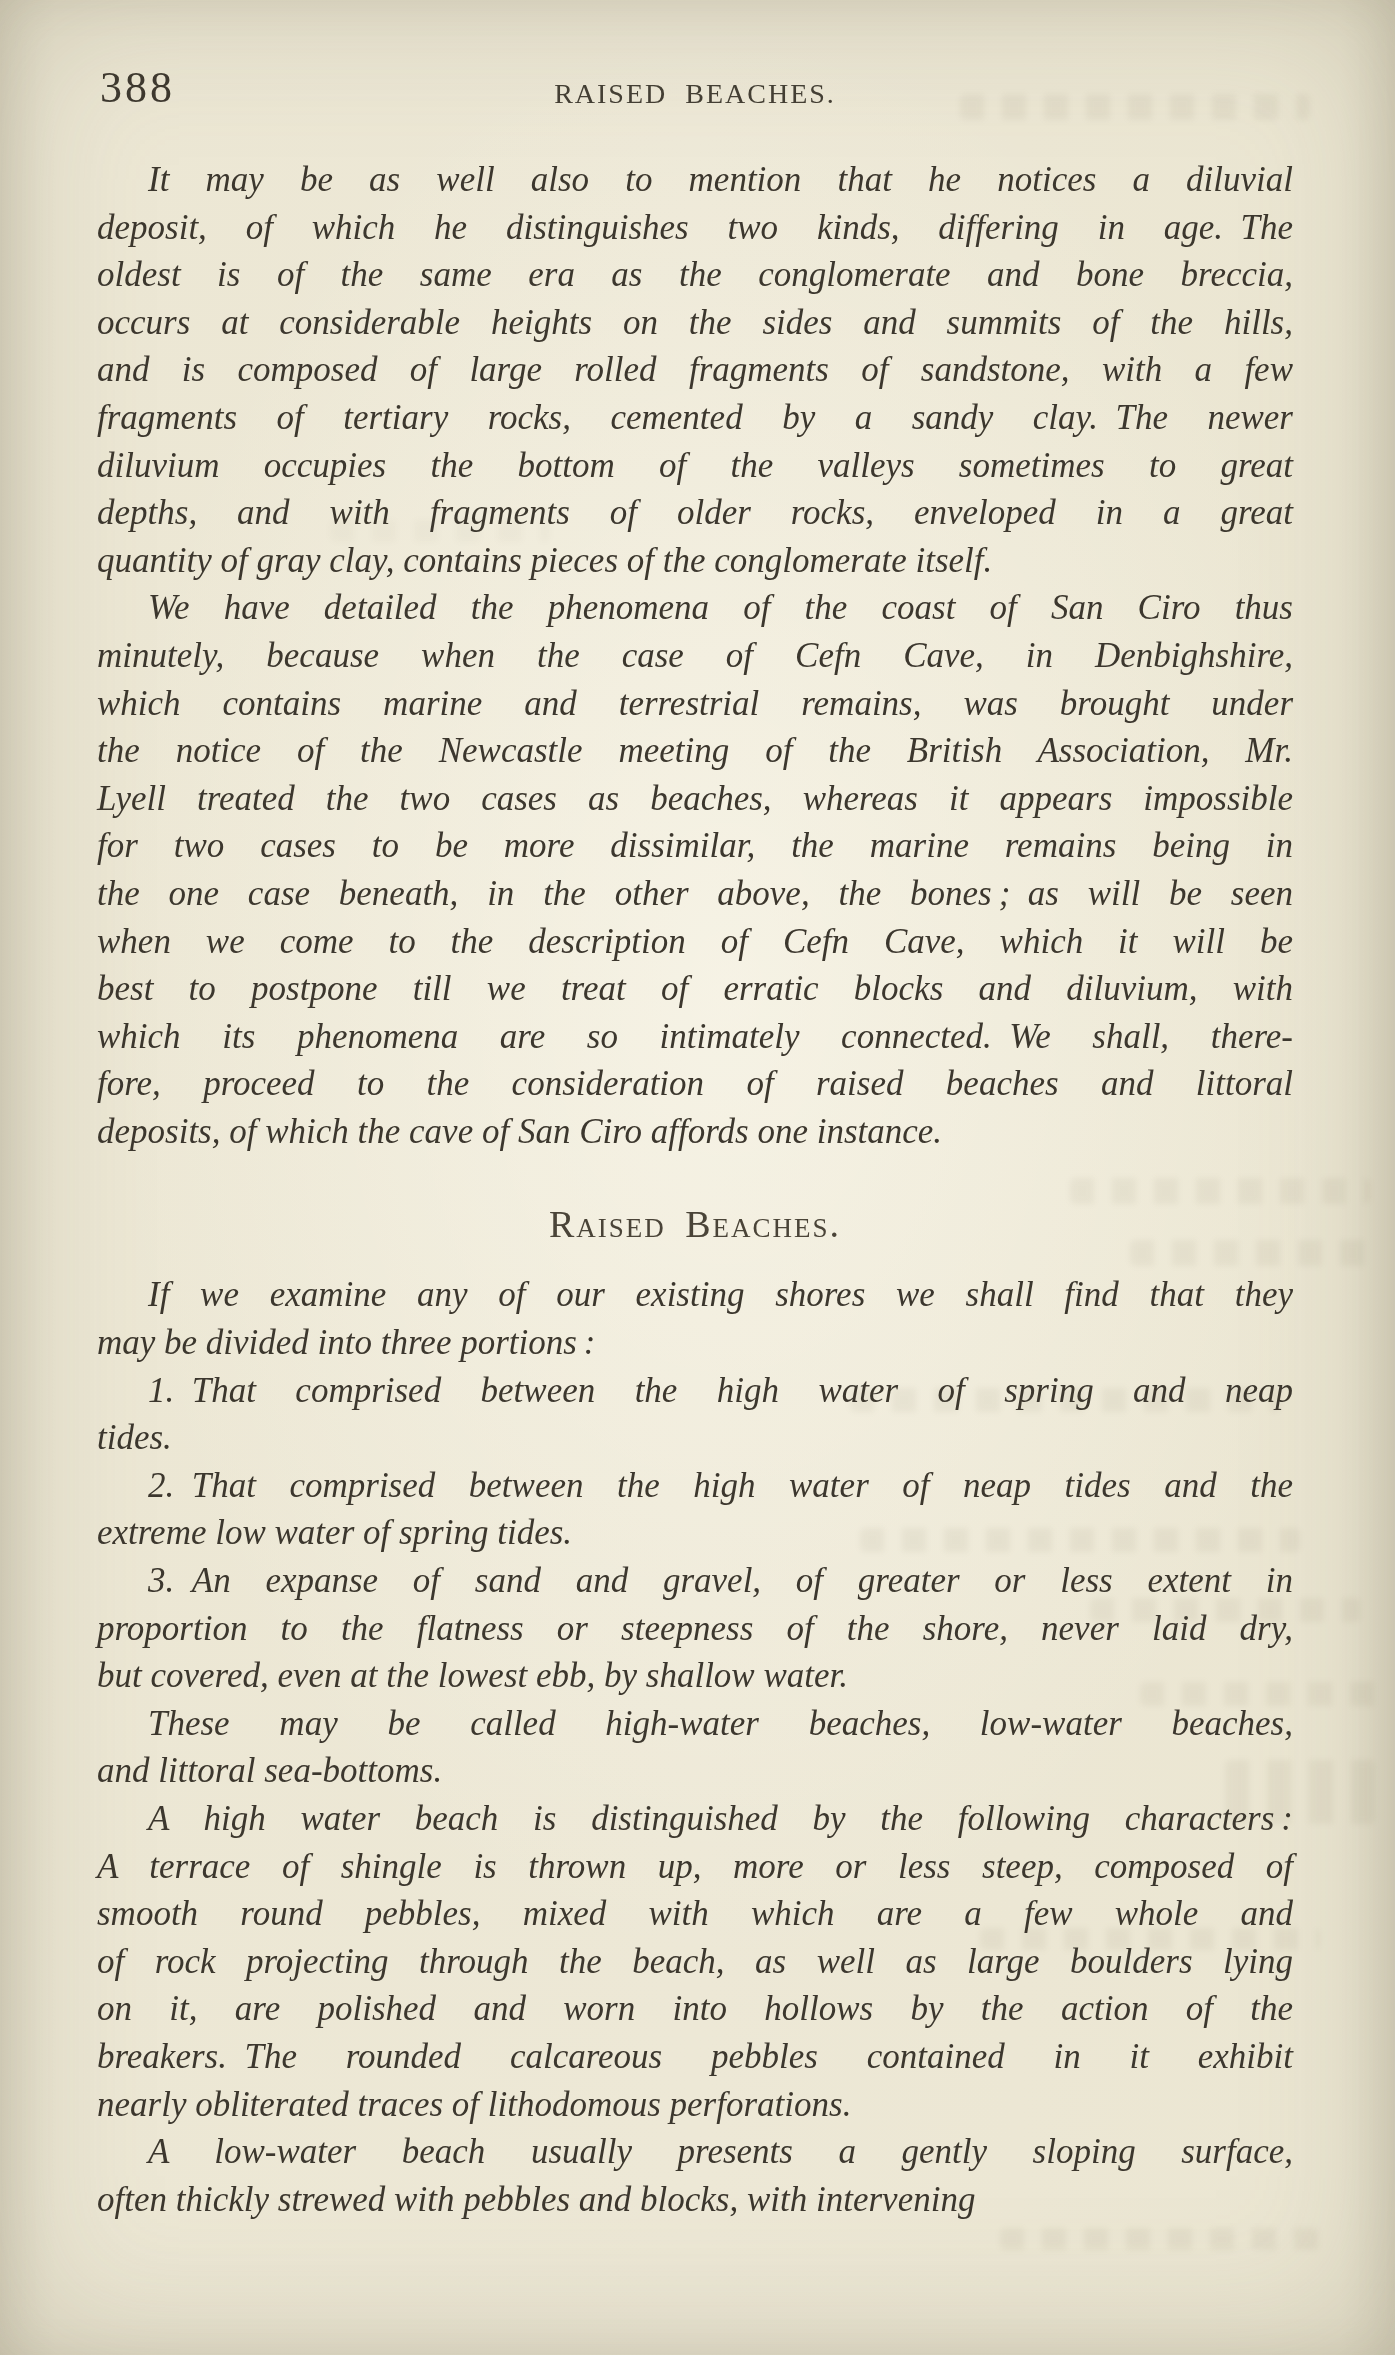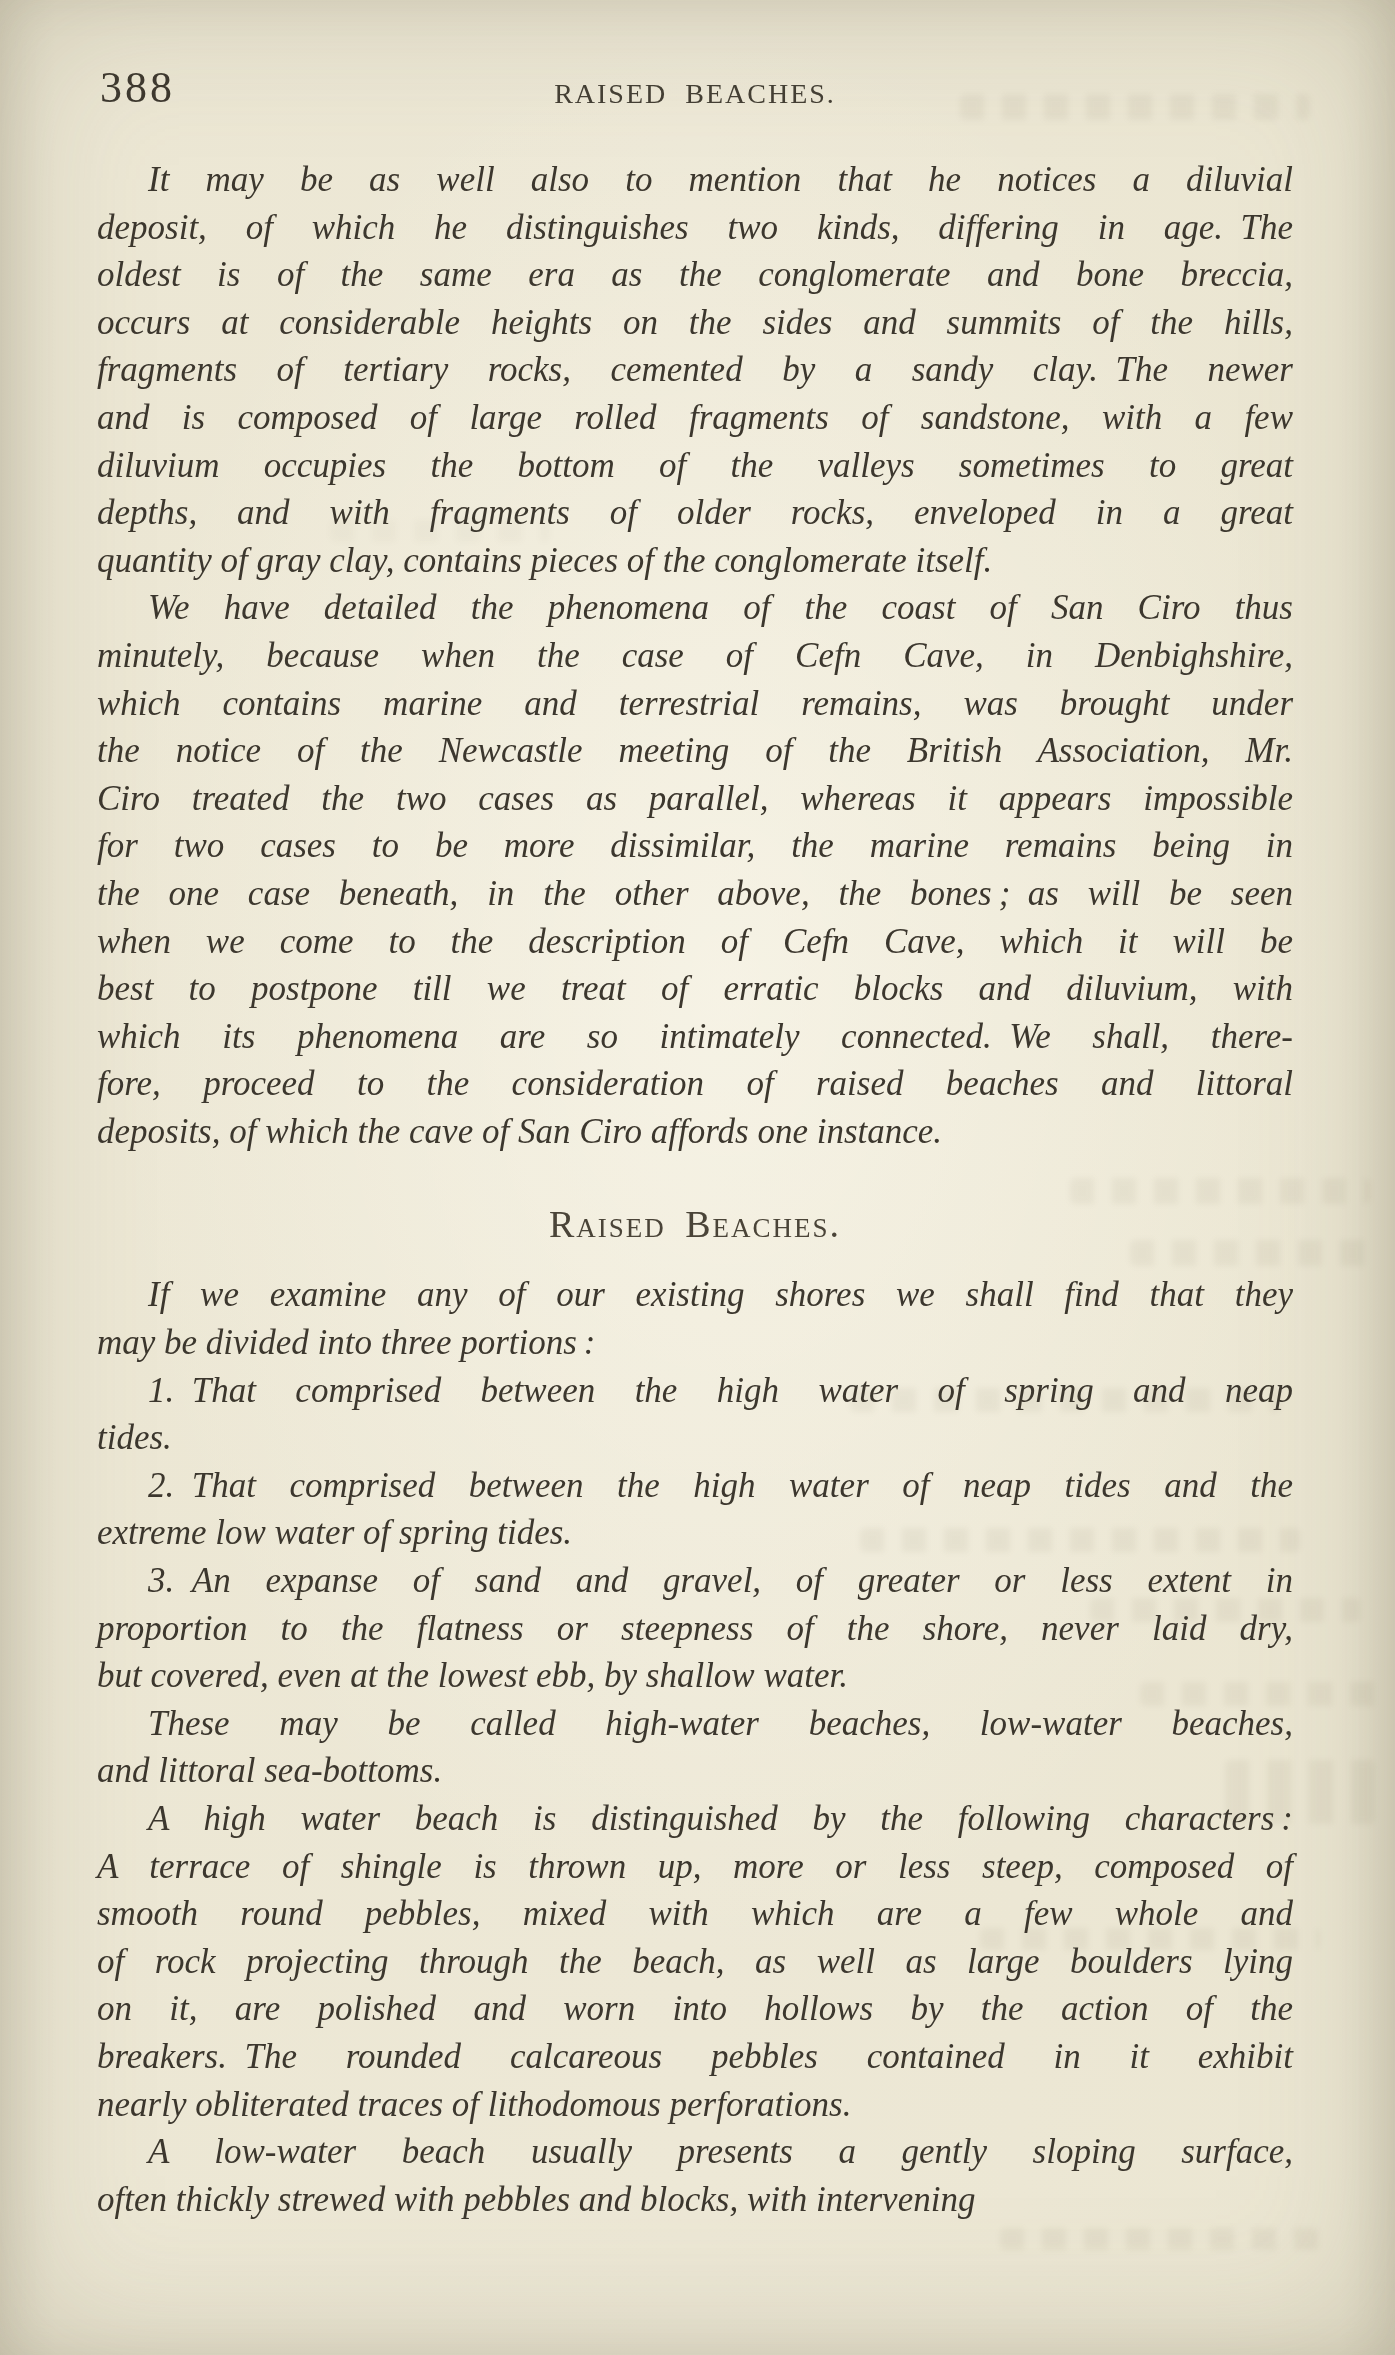--- a/index.html
+++ b/index.html
@@ -92,30 +92,30 @@
 
   <div class="running-header">RAISED BEACHES.</div>
 
   <div class="text-block">
 
     <div>
         <div class="line first">It may be as well also to mention that he notices a diluvial</div>
         <div class="line">deposit, of which he distinguishes two kinds, differing in age. The</div>
         <div class="line">oldest is of the same era as the conglomerate and bone breccia,</div>
         <div class="line">occurs at considerable heights on the sides and summits of the hills,</div>
+        <div class="line">and is composed of large rolled fragments of sandstone, with a few</div>
         <div class="line">fragments of tertiary rocks, cemented by a sandy clay. The newer</div>
-        <div class="line">and is composed of large rolled fragments of sandstone, with a few</div>
         <div class="line">diluvium occupies the bottom of the valleys sometimes to great</div>
         <div class="line">depths, and with fragments of older rocks, enveloped in a great</div>
         <div class="line last">quantity of gray clay, contains pieces of the conglomerate itself.</div>
         <div class="line first">We have detailed the phenomena of the coast of San Ciro thus</div>
         <div class="line">minutely, because when the case of Cefn Cave, in Denbighshire,</div>
         <div class="line">which contains marine and terrestrial remains, was brought under</div>
         <div class="line">the notice of the Newcastle meeting of the British Association, Mr.</div>
-        <div class="line">Ciro treated the two cases as parallel, whereas it appears impossible</div>
+        <div class="line">Lyell treated the two cases as beaches, whereas it appears impossible</div>
         <div class="line">for two cases to be more dissimilar, the marine remains being in</div>
         <div class="line">the one case beneath, in the other above, the bones ; as will be seen</div>
         <div class="line">when we come to the description of Cefn Cave, which it will be</div>
         <div class="line">best to postpone till we treat of erratic blocks and diluvium, with</div>
         <div class="line">which its phenomena are so intimately connected. We shall, there-</div>
         <div class="line">fore, proceed to the consideration of raised beaches and littoral</div>
         <div class="line last">deposits, of which the cave of San Ciro affords one instance.</div>
       </div>
 
     <div class="section-heading">Raised Beaches.</div>

